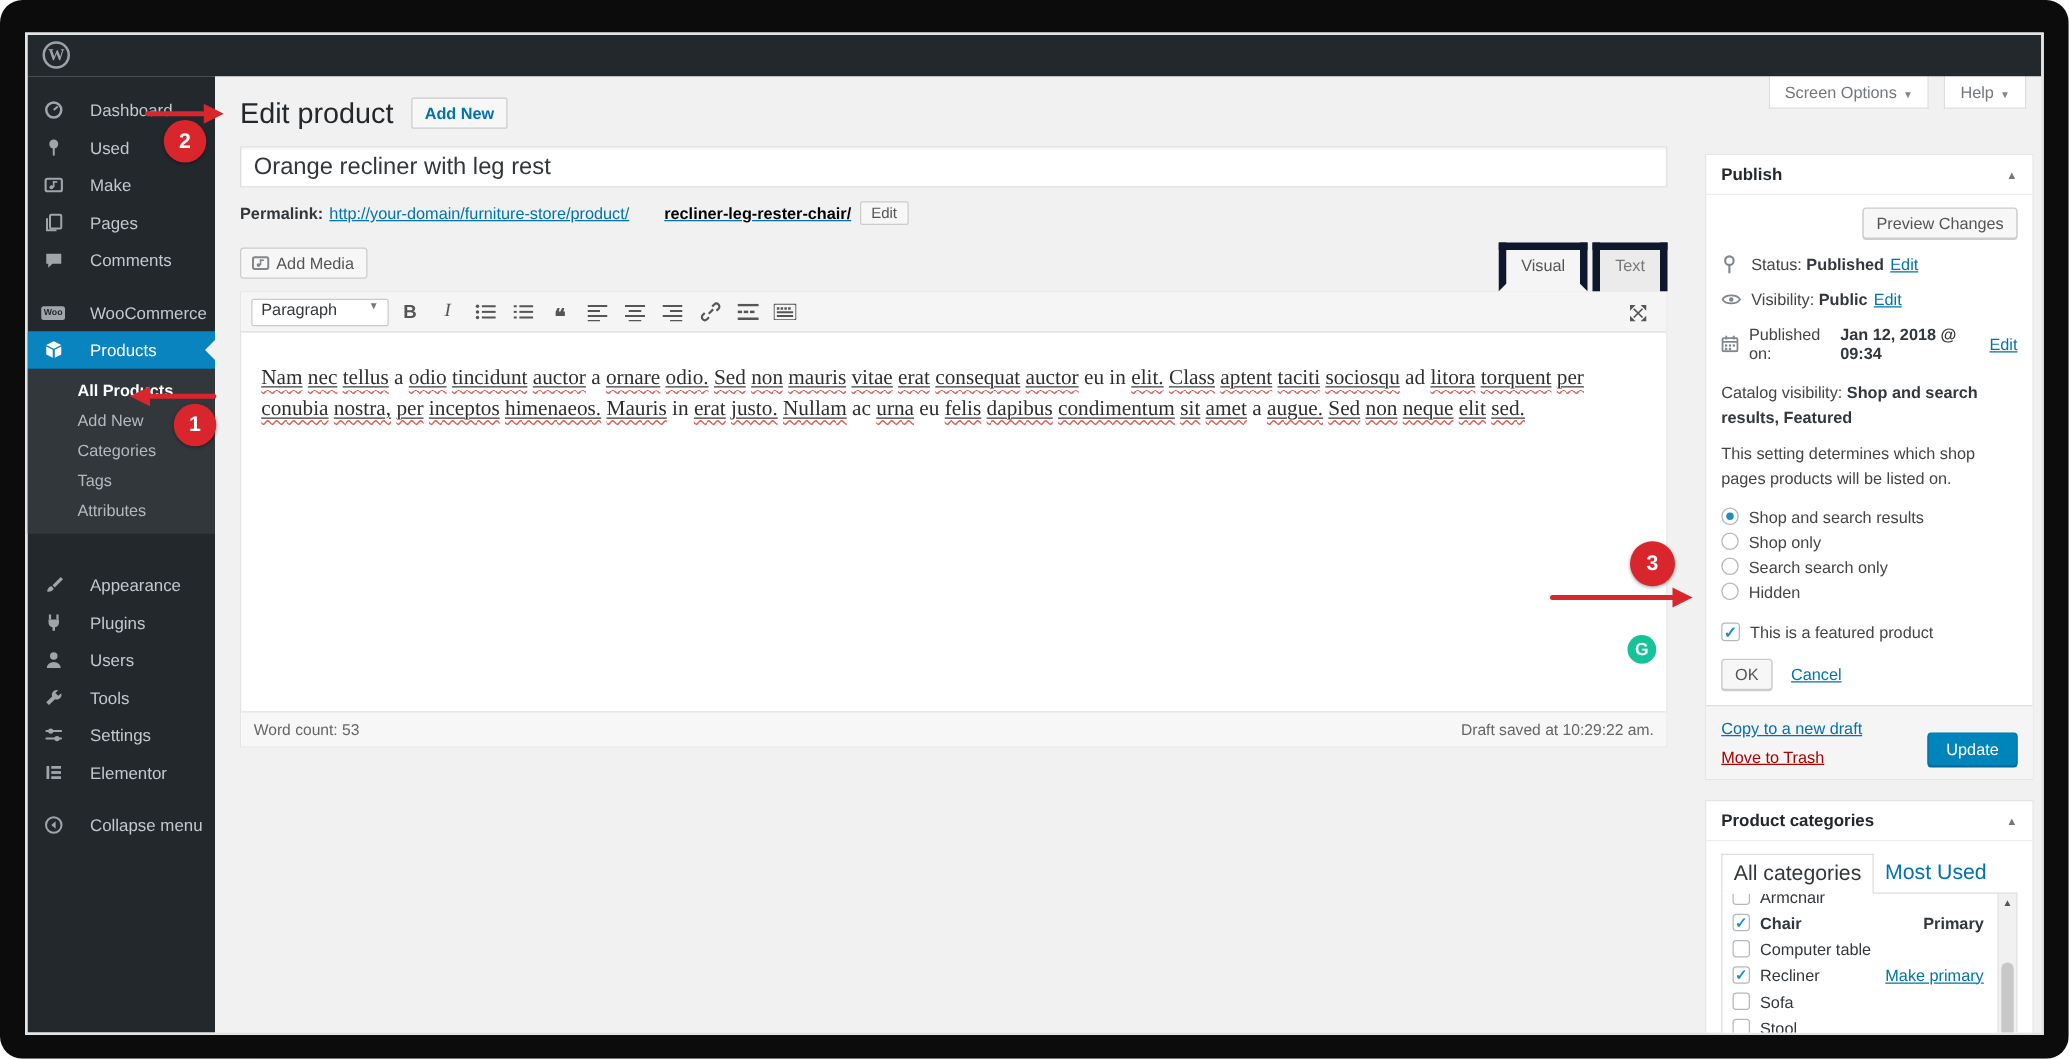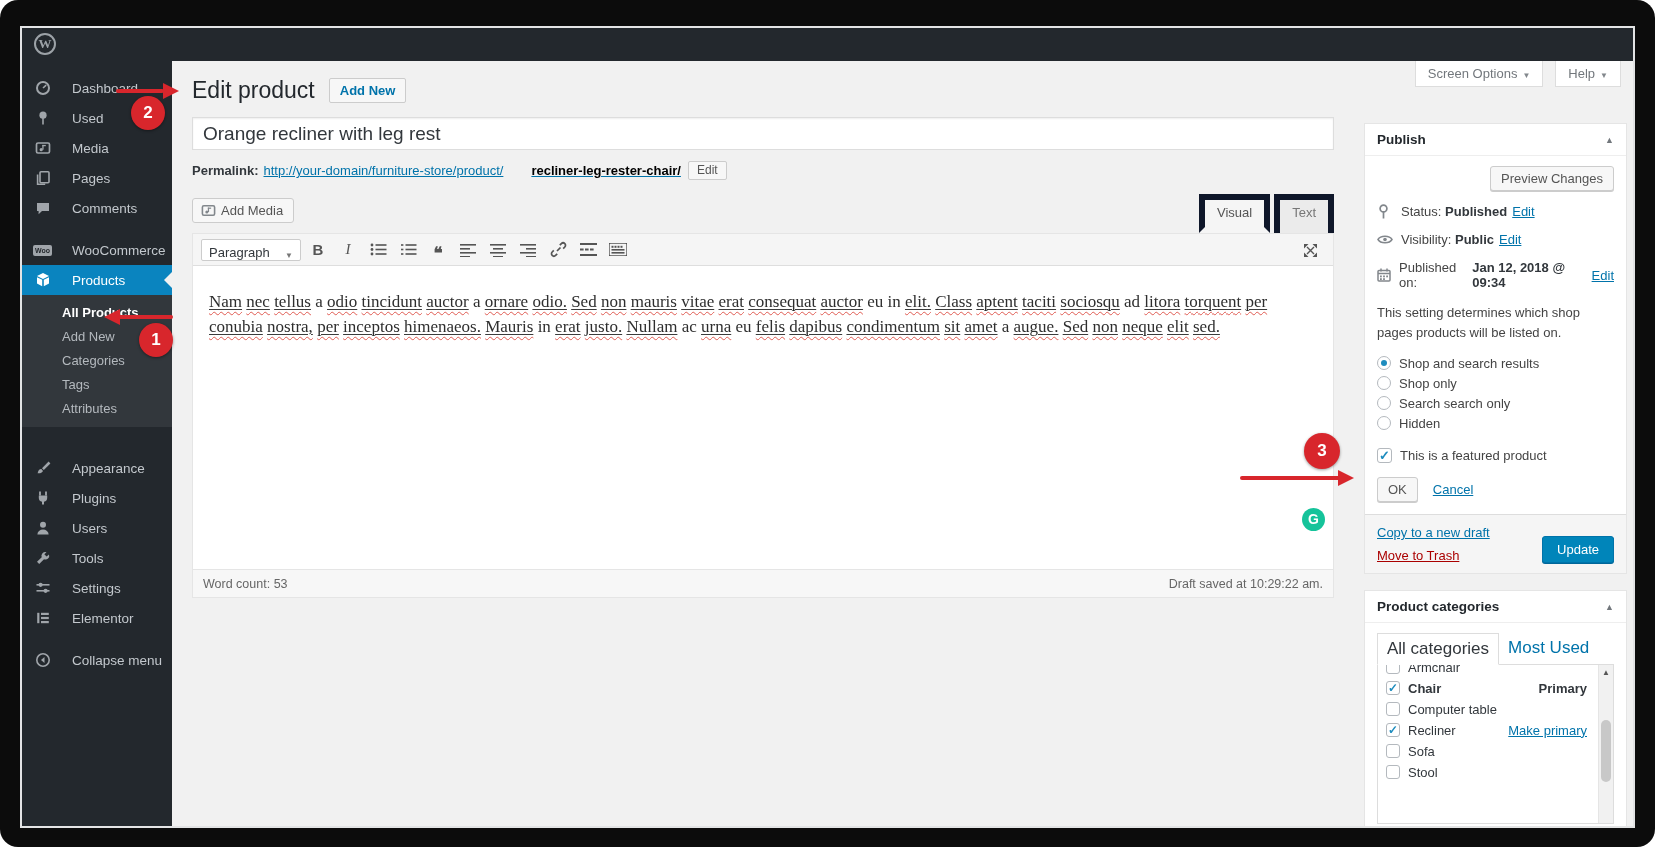--- a/index.html
+++ b/index.html
@@ -50,21 +50,21 @@
   .mediarow { position:relative; height:38px; }
   .addmedia { position:absolute; left:0; top:3px; background:#f7f7f7; border:1px solid #ccc; border-radius:3px; color:#555; font-size:13px; padding:4px 10px 4px 8px; display:flex; align-items:center; gap:5px; cursor:pointer; }
   .addmedia .ic { color:#82878c; display:inline-flex; }
   .edtabs { position:absolute; right:0; bottom:0; display:flex; }
   .edtab { font-size:13px; padding:5px 12px 7px; border:6px solid #0f172a; cursor:pointer; }
   .edtab.visual { background:#f5f5f5; color:#555; border-bottom-color:#f5f5f5; position:relative; z-index:2; }
   .edtab.text { background:#ebebeb; color:#777; margin-left:4px; border-bottom:none; }
 
   .editorbox { border:1px solid #e5e5e5; background:#fff; }
   .edtoolbar { height:32px; background:#f5f5f5; border-bottom:1px solid #dedede; display:flex; align-items:center; padding:0 8px; position:relative; }
-  .pselect { width:100px; height:22px; background:#fff; border:1px solid #ccc; border-radius:2px; font-size:13px; color:#32373c; display:flex; align-items:flex-end; justify-content:space-between; padding:0 7px; cursor:pointer; }
+  .pselect { width:110px; height:22px; background:#fff; border:1px solid #ccc; border-radius:2px; font-size:13px; color:#32373c; display:flex; align-items:flex-start; justify-content:space-between; padding:0 7px; cursor:pointer; }
   .pselect .car { font-size:8px; color:#777; }
   .tbtn { width:26px; height:24px; margin-left:4px; display:inline-flex; align-items:center; justify-content:center; color:#555; border-radius:2px; cursor:pointer; }
   .tbtn svg { display:block; }
   .tb-b { font-weight:bold; font-size:15px; }
   .tb-i { font-style:italic; font-family:"Liberation Serif",serif; font-size:15px; }
   .tb-q { font-family:"Liberation Serif",serif; font-weight:bold; font-size:17px; line-height:10px; padding-top:8px;}
   .fullscreen { position:absolute; right:10px; top:4px; color:#555; cursor:pointer; }
 
   .edcontent { position:relative; height:303px; padding:24px 16px; font-family:"Liberation Serif", serif; font-size:17px; color:#2e2e2e; line-height:1.45; overflow:hidden; }
   .sp1 { text-decoration:underline solid #3c3c3c 1px; text-underline-offset:2px; }
@@ -157,21 +157,21 @@
       </div>
       <div class="mi">
         <span class="ic">
             <svg width="16" height="16" viewBox="0 0 16 16">
               <rect x="1.5" y="3" width="13" height="10" rx="1.5" fill="none" stroke="currentColor" stroke-width="1.7"></rect>
               <circle cx="6.2" cy="9.7" r="1.6" fill="currentColor"></circle>
               <rect x="7.3" y="4.9" width="1.3" height="4.8" fill="currentColor"></rect>
               <rect x="7.3" y="4.9" width="3.5" height="1.3" fill="currentColor"></rect>
             </svg>
           </span>
-        <span>Media</span>
+        <span>Make</span>
       </div>
       <div class="mi">
         <span class="ic">
             <svg width="16" height="16" viewBox="0 0 16 16">
               <rect x="5" y="1.8" width="9" height="11" rx="1" fill="none" stroke="currentColor" stroke-width="1.6"></rect>
               <path d="M2.6 4.6 v9.6 h7.6" fill="none" stroke="currentColor" stroke-width="1.6"></path>
             </svg>
           </span>
         <span>Pages</span>
       </div>
@@ -466,20 +466,23 @@
                       <rect x="9.2" y="7.5" width="1.8" height="1.8"></rect>
                       <rect x="3" y="10.2" width="1.8" height="1.8"></rect>
                       <rect x="6.1" y="10.2" width="1.8" height="1.8"></rect>
                     </g>
                   </svg>
                 </span>
               <span>Published on:</span>&nbsp;<b>Jan 12, 2018 @ 09:34</b>
               <a>Edit</a>
             </div>
 
+            <div class="catvis">
+              <span>Catalog visibility:</span> <b>Shop and search results, Featured</b>
+            </div>
             <div class="catdesc">This setting determines which shop pages products will be listed on.</div>
 
             <div class="radios">
               <div class="radiorow">
                   <span class="rad on"></span>
                   <span>Shop and search results</span>
                 </div>
               <div class="radiorow">
                   <span class="rad"></span>
                   <span>Shop only</span>

